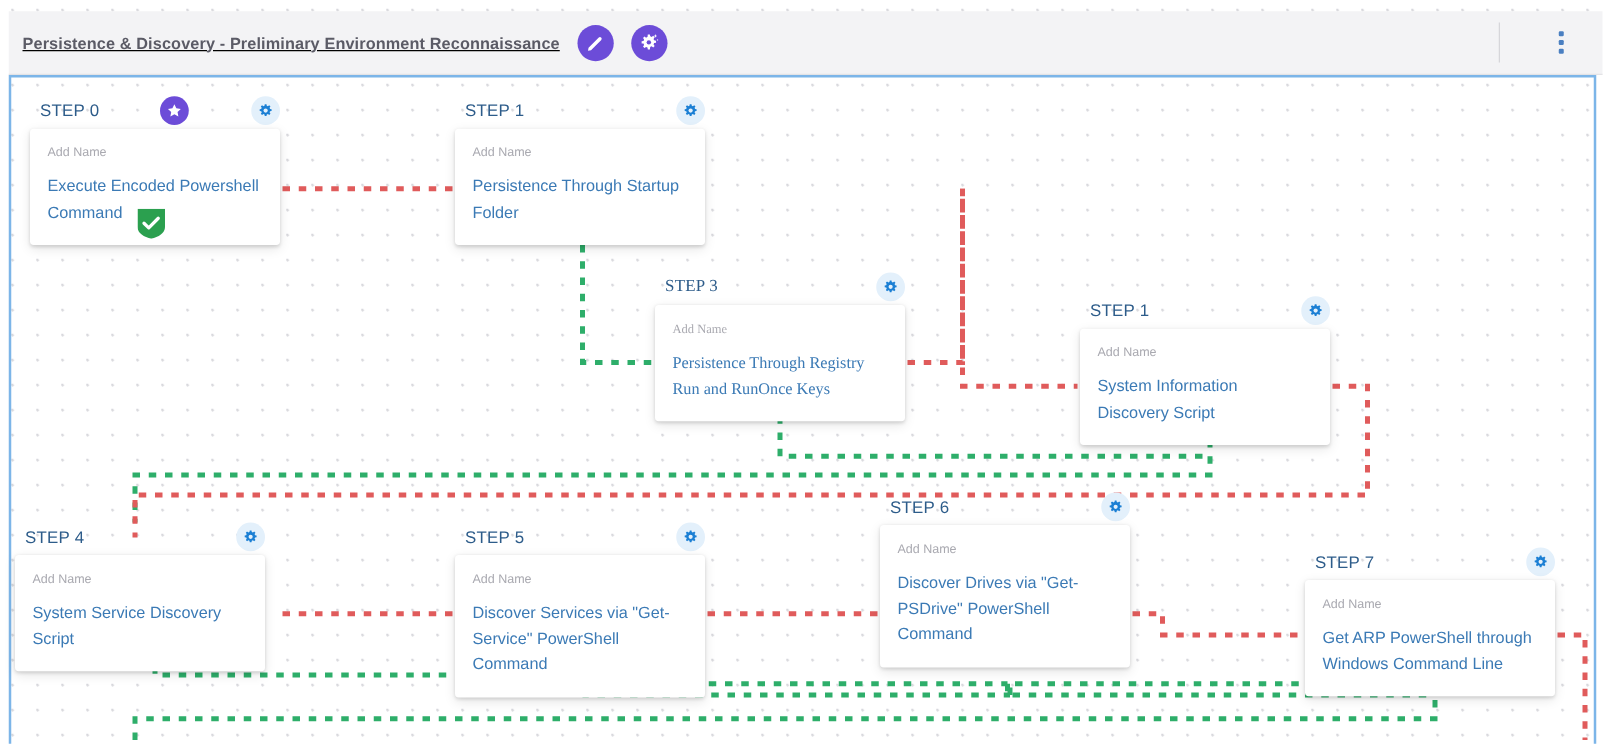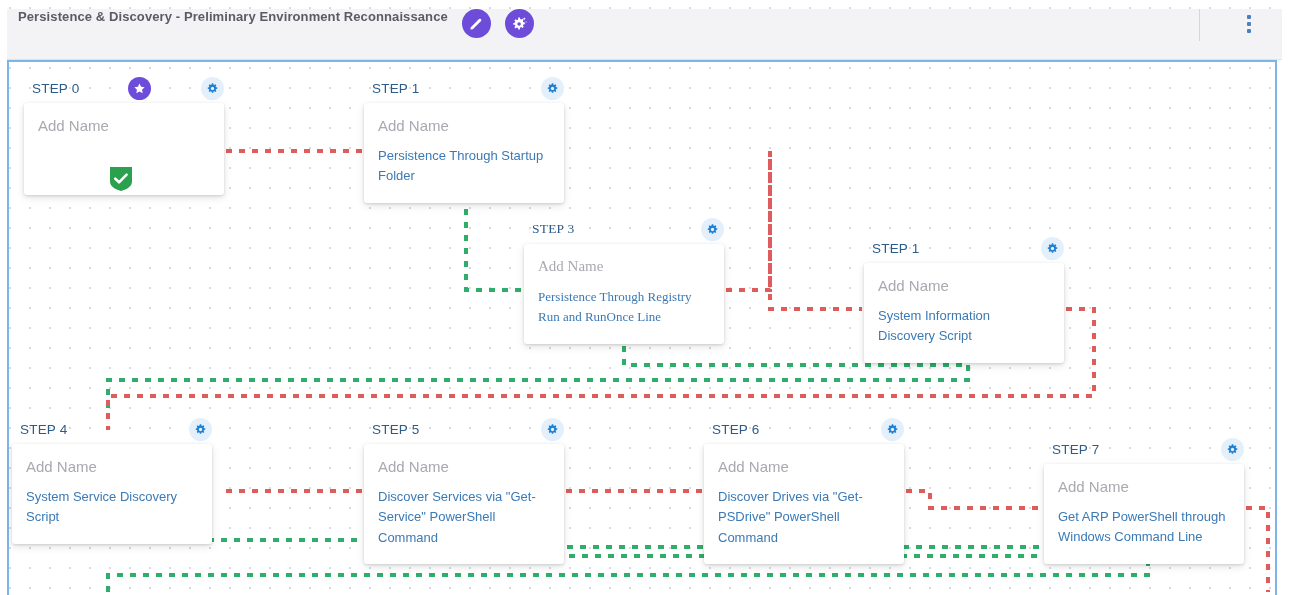--- a/index.html
+++ b/index.html
@@ -32,22 +32,24 @@
   
   #header {
     position: absolute;
     left: 7px;
     top: 9px;
     width: 1275px;
     height: 51px;
     background: #f3f3f5;
     border-bottom: 1px solid #e3e3e6;
     display: flex;
+    align-items: center;
     box-sizing: border-box;
     z-index: 40;
+    text-decoration: underline;
   }
   #header-title {
     font-size: 13px;
     font-weight: bold;
     color: #5b5b66;
     margin-left: 11px;
     letter-spacing: .1px;
     white-space: nowrap;
   }
   .hdr-btn {
@@ -171,21 +173,21 @@
     background: #ffffff;
     border-radius: 3px;
     box-shadow: 0 1px 3px rgba(0,0,0,.14), 0 3px 9px rgba(0,0,0,.10);
     padding: 13px 14px 16px 14px;
     box-sizing: border-box;
     min-height: 92px;
     cursor: pointer;
     position: relative;
   }
   .card-placeholder {
-    font-size: 15px;
+    font-size: 10px;
     color: #a9a9b0;
     margin-bottom: 10px;
     line-height: 1.3;
   }
   .card-title {
     font-size: 13px;
     color: #3b7ab5;
     line-height: 1.58;
   }
   .check-badge {
@@ -281,20 +283,21 @@
           </span>
           <span class="badge-gear">
             <svg width="13" height="13" viewBox="0 0 24 24">
               <path fill="#1b7fd4" d="M10.7 2.4h2.6l.4 2.3c.6.17 1.16.4 1.67.7l1.93-1.33 1.83 1.83-1.33 1.93c.3.5.53 1.07.7 1.67l2.3.4v2.6l-2.3.4c-.17.6-.4 1.16-.7 1.67l1.33 1.93-1.83 1.83-1.93-1.33c-.5.3-1.07.53-1.67.7l-.4 2.3h-2.6l-.4-2.3a6.6 6.6 0 0 1-1.67-.7L6.73 18.4 4.9 16.57 6.23 14.64c-.3-.5-.53-1.07-.7-1.67l-2.3-.4v-2.6l2.3-.4c.17-.6.4-1.16.7-1.67L4.9 5.97 6.73 4.14l1.93 1.33c.5-.3 1.07-.53 1.67-.7z"></path>
               <circle cx="12" cy="11.9" r="3.1" fill="#e3f0fb"></circle>
             </svg>
           </span>
         </div>
         <div class="card">
           <div class="card-placeholder">Add Name</div>
+          <div class="card-title">Execute Encoded Powershell Command</div>
         </div>
         <span class="check-badge"><svg width="22" height="24" viewBox="0 0 22 24">
             <path fill="#2ba04f" d="M0 0h22v14.5c0 5-5.3 8-11 9.5C5.3 22.5 0 19.5 0 14.5Z"></path>
             <path d="M5.2 11.6 L9 15.3 L16.6 7.6" stroke="#ffffff" stroke-width="2.6" fill="none" stroke-linecap="round" stroke-linejoin="round"></path>
           </svg></span>
       </div>
       <div class="node" style="left: 364px; top: 77px;">
         <div class="node-head">
           <span class="node-label">STEP 1</span>
           <span class="badge-gear">
@@ -314,21 +317,21 @@
           <span class="node-label">STEP 3</span>
           <span class="badge-gear">
             <svg width="13" height="13" viewBox="0 0 24 24">
               <path fill="#1b7fd4" d="M10.7 2.4h2.6l.4 2.3c.6.17 1.16.4 1.67.7l1.93-1.33 1.83 1.83-1.33 1.93c.3.5.53 1.07.7 1.67l2.3.4v2.6l-2.3.4c-.17.6-.4 1.16-.7 1.67l1.33 1.93-1.83 1.83-1.93-1.33c-.5.3-1.07.53-1.67.7l-.4 2.3h-2.6l-.4-2.3a6.6 6.6 0 0 1-1.67-.7L6.73 18.4 4.9 16.57 6.23 14.64c-.3-.5-.53-1.07-.7-1.67l-2.3-.4v-2.6l2.3-.4c.17-.6.4-1.16.7-1.67L4.9 5.97 6.73 4.14l1.93 1.33c.5-.3 1.07-.53 1.67-.7z"></path>
               <circle cx="12" cy="11.9" r="3.1" fill="#e3f0fb"></circle>
             </svg>
           </span>
         </div>
         <div class="card">
           <div class="card-placeholder">Add Name</div>
-          <div class="card-title">Persistence Through Registry Run and RunOnce Line</div>
+          <div class="card-title">Persistence Through Registry Run and RunOnce Keys</div>
         </div>
       </div>
       <div class="node" style="left: 864px; top: 237px;">
         <div class="node-head">
           <span class="node-label">STEP 1</span>
           <span class="badge-gear">
             <svg width="13" height="13" viewBox="0 0 24 24">
               <path fill="#1b7fd4" d="M10.7 2.4h2.6l.4 2.3c.6.17 1.16.4 1.67.7l1.93-1.33 1.83 1.83-1.33 1.93c.3.5.53 1.07.7 1.67l2.3.4v2.6l-2.3.4c-.17.6-.4 1.16-.7 1.67l1.33 1.93-1.83 1.83-1.93-1.33c-.5.3-1.07.53-1.67.7l-.4 2.3h-2.6l-.4-2.3a6.6 6.6 0 0 1-1.67-.7L6.73 18.4 4.9 16.57 6.23 14.64c-.3-.5-.53-1.07-.7-1.67l-2.3-.4v-2.6l2.3-.4c.17-.6.4-1.16.7-1.67L4.9 5.97 6.73 4.14l1.93 1.33c.5-.3 1.07-.53 1.67-.7z"></path>
               <circle cx="12" cy="11.9" r="3.1" fill="#e3f0fb"></circle>
             </svg>
@@ -362,21 +365,21 @@
               <path fill="#1b7fd4" d="M10.7 2.4h2.6l.4 2.3c.6.17 1.16.4 1.67.7l1.93-1.33 1.83 1.83-1.33 1.93c.3.5.53 1.07.7 1.67l2.3.4v2.6l-2.3.4c-.17.6-.4 1.16-.7 1.67l1.33 1.93-1.83 1.83-1.93-1.33c-.5.3-1.07.53-1.67.7l-.4 2.3h-2.6l-.4-2.3a6.6 6.6 0 0 1-1.67-.7L6.73 18.4 4.9 16.57 6.23 14.64c-.3-.5-.53-1.07-.7-1.67l-2.3-.4v-2.6l2.3-.4c.17-.6.4-1.16.7-1.67L4.9 5.97 6.73 4.14l1.93 1.33c.5-.3 1.07-.53 1.67-.7z"></path>
               <circle cx="12" cy="11.9" r="3.1" fill="#e3f0fb"></circle>
             </svg>
           </span>
         </div>
         <div class="card">
           <div class="card-placeholder">Add Name</div>
           <div class="card-title">Discover Services via "Get-Service" PowerShell Command</div>
         </div>
       </div>
-      <div class="node" style="left: 704px; top: 418px;">
+      <div class="node" style="left: 704px; top: 394px;">
         <div class="node-head">
           <span class="node-label">STEP 6</span>
           <span class="badge-gear">
             <svg width="13" height="13" viewBox="0 0 24 24">
               <path fill="#1b7fd4" d="M10.7 2.4h2.6l.4 2.3c.6.17 1.16.4 1.67.7l1.93-1.33 1.83 1.83-1.33 1.93c.3.5.53 1.07.7 1.67l2.3.4v2.6l-2.3.4c-.17.6-.4 1.16-.7 1.67l1.33 1.93-1.83 1.83-1.93-1.33c-.5.3-1.07.53-1.67.7l-.4 2.3h-2.6l-.4-2.3a6.6 6.6 0 0 1-1.67-.7L6.73 18.4 4.9 16.57 6.23 14.64c-.3-.5-.53-1.07-.7-1.67l-2.3-.4v-2.6l2.3-.4c.17-.6.4-1.16.7-1.67L4.9 5.97 6.73 4.14l1.93 1.33c.5-.3 1.07-.53 1.67-.7z"></path>
               <circle cx="12" cy="11.9" r="3.1" fill="#e3f0fb"></circle>
             </svg>
           </span>
         </div>
         <div class="card">

